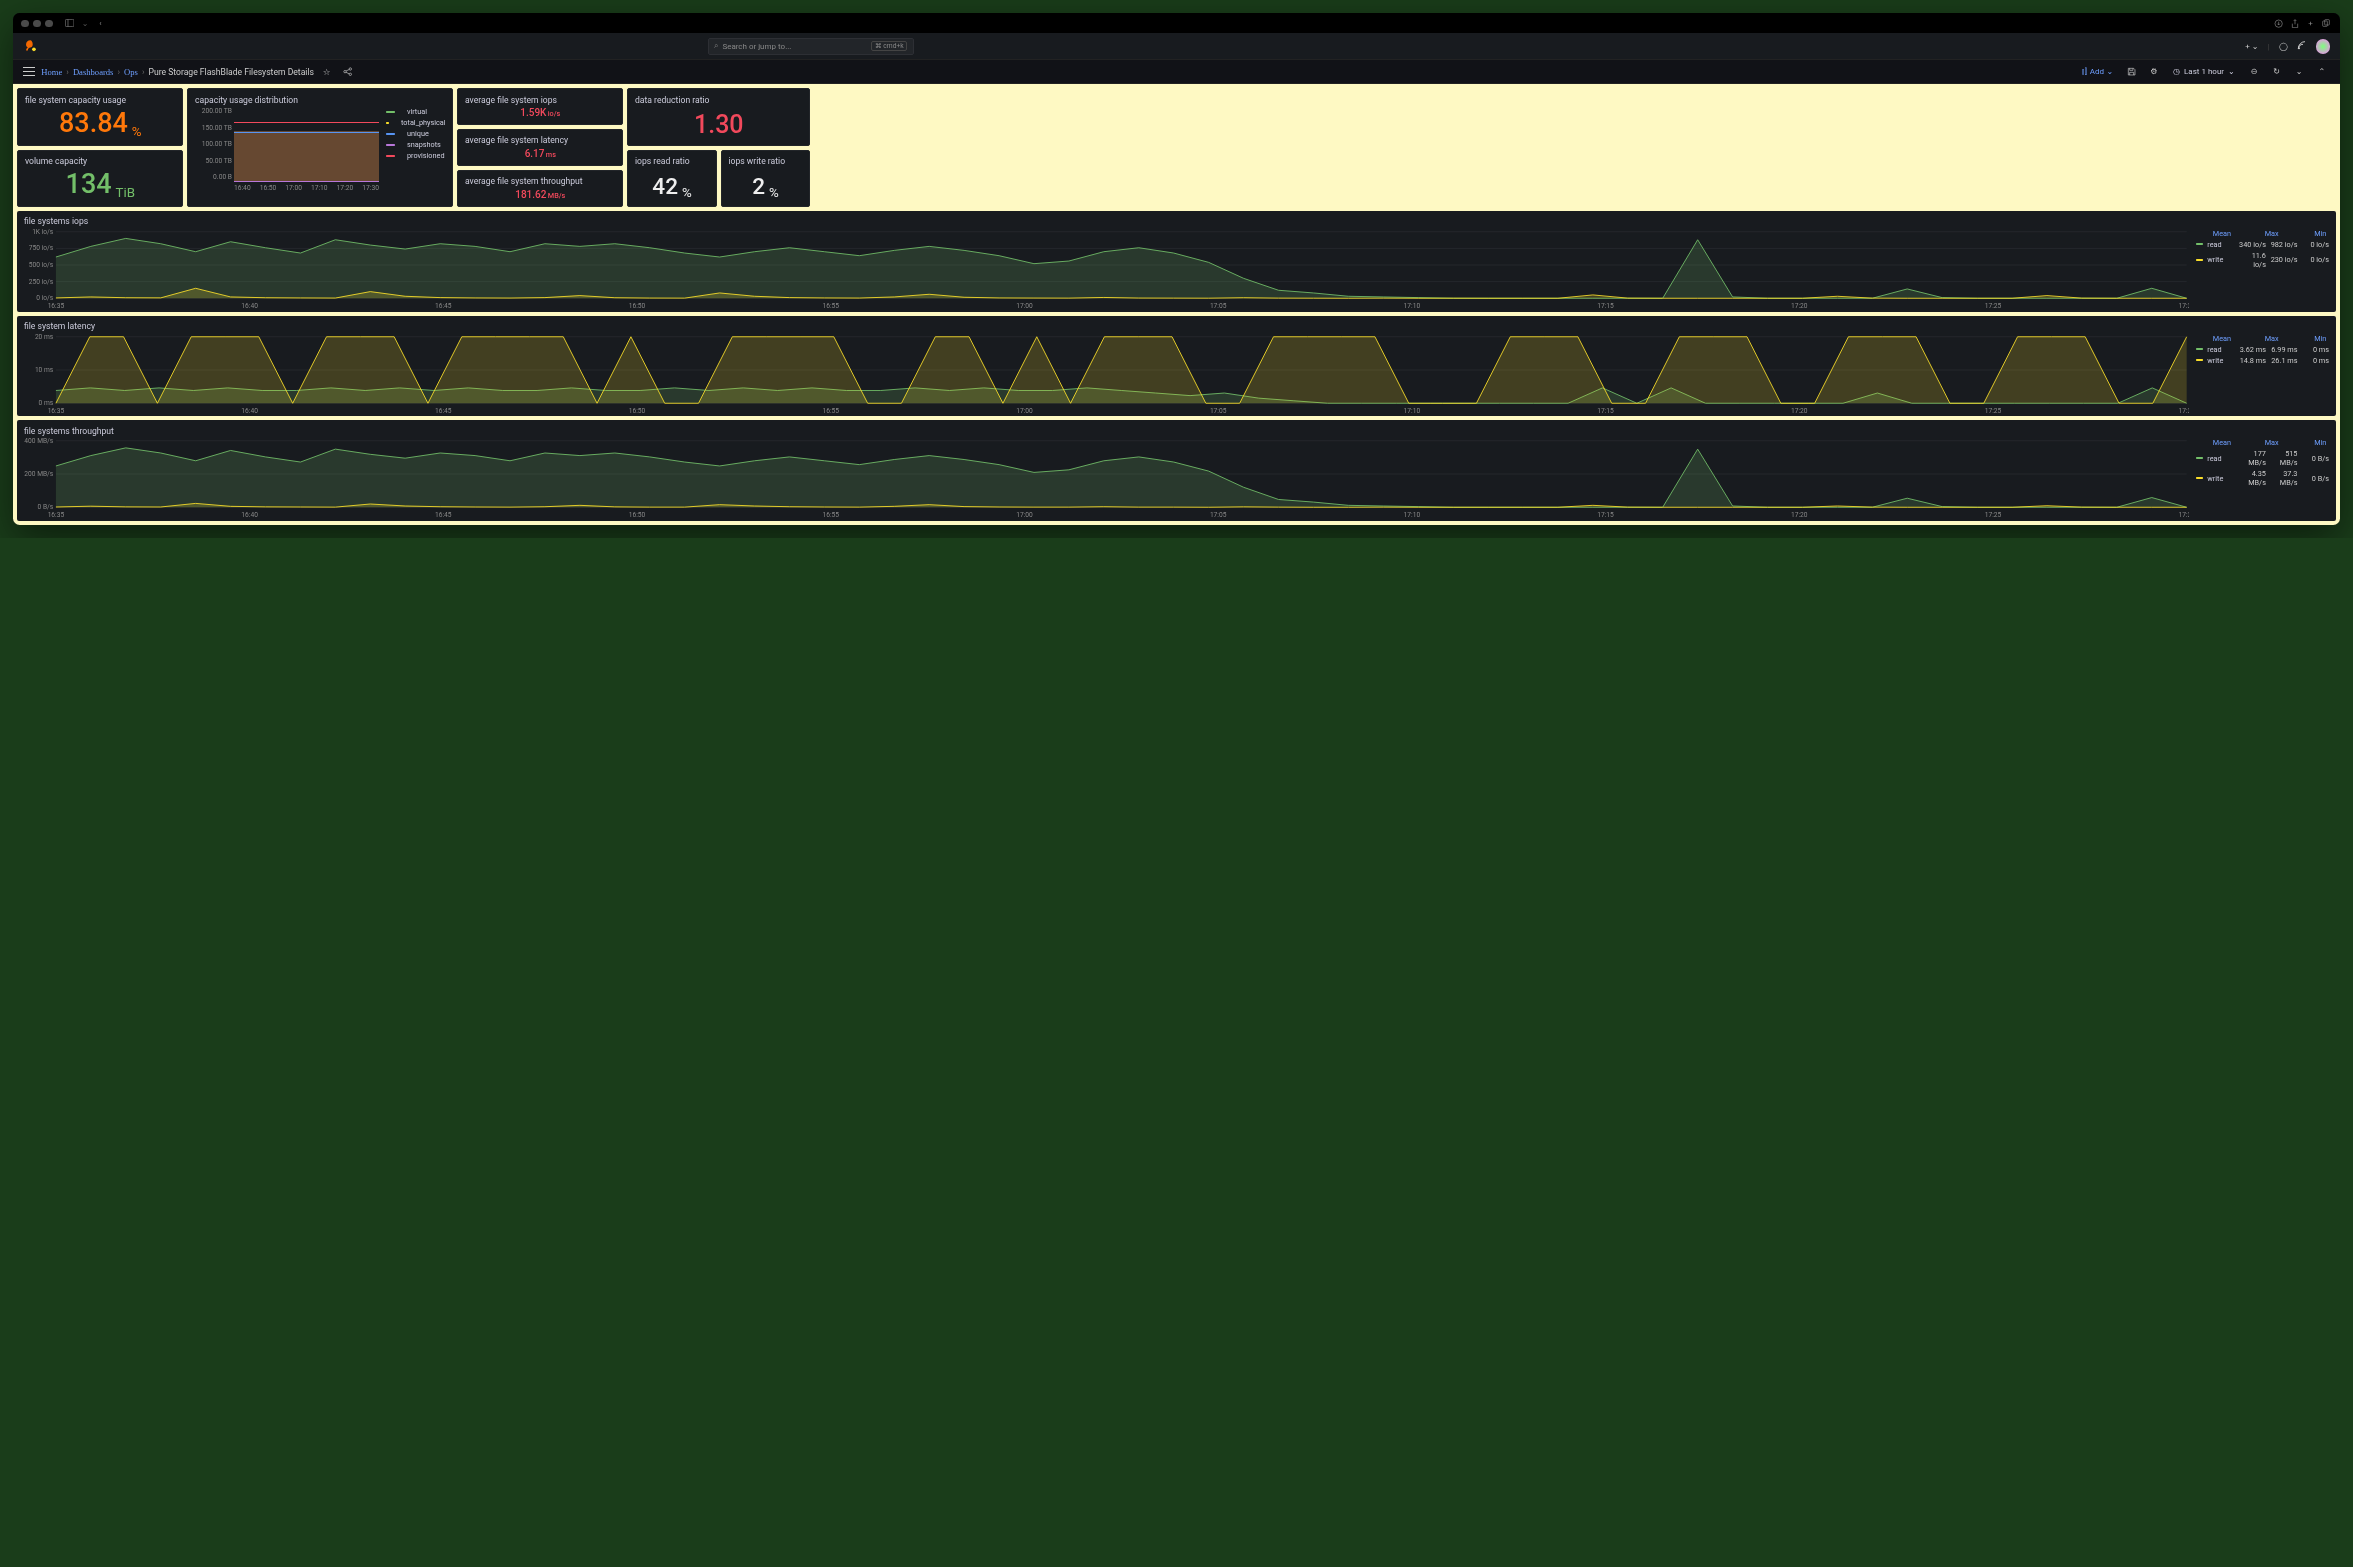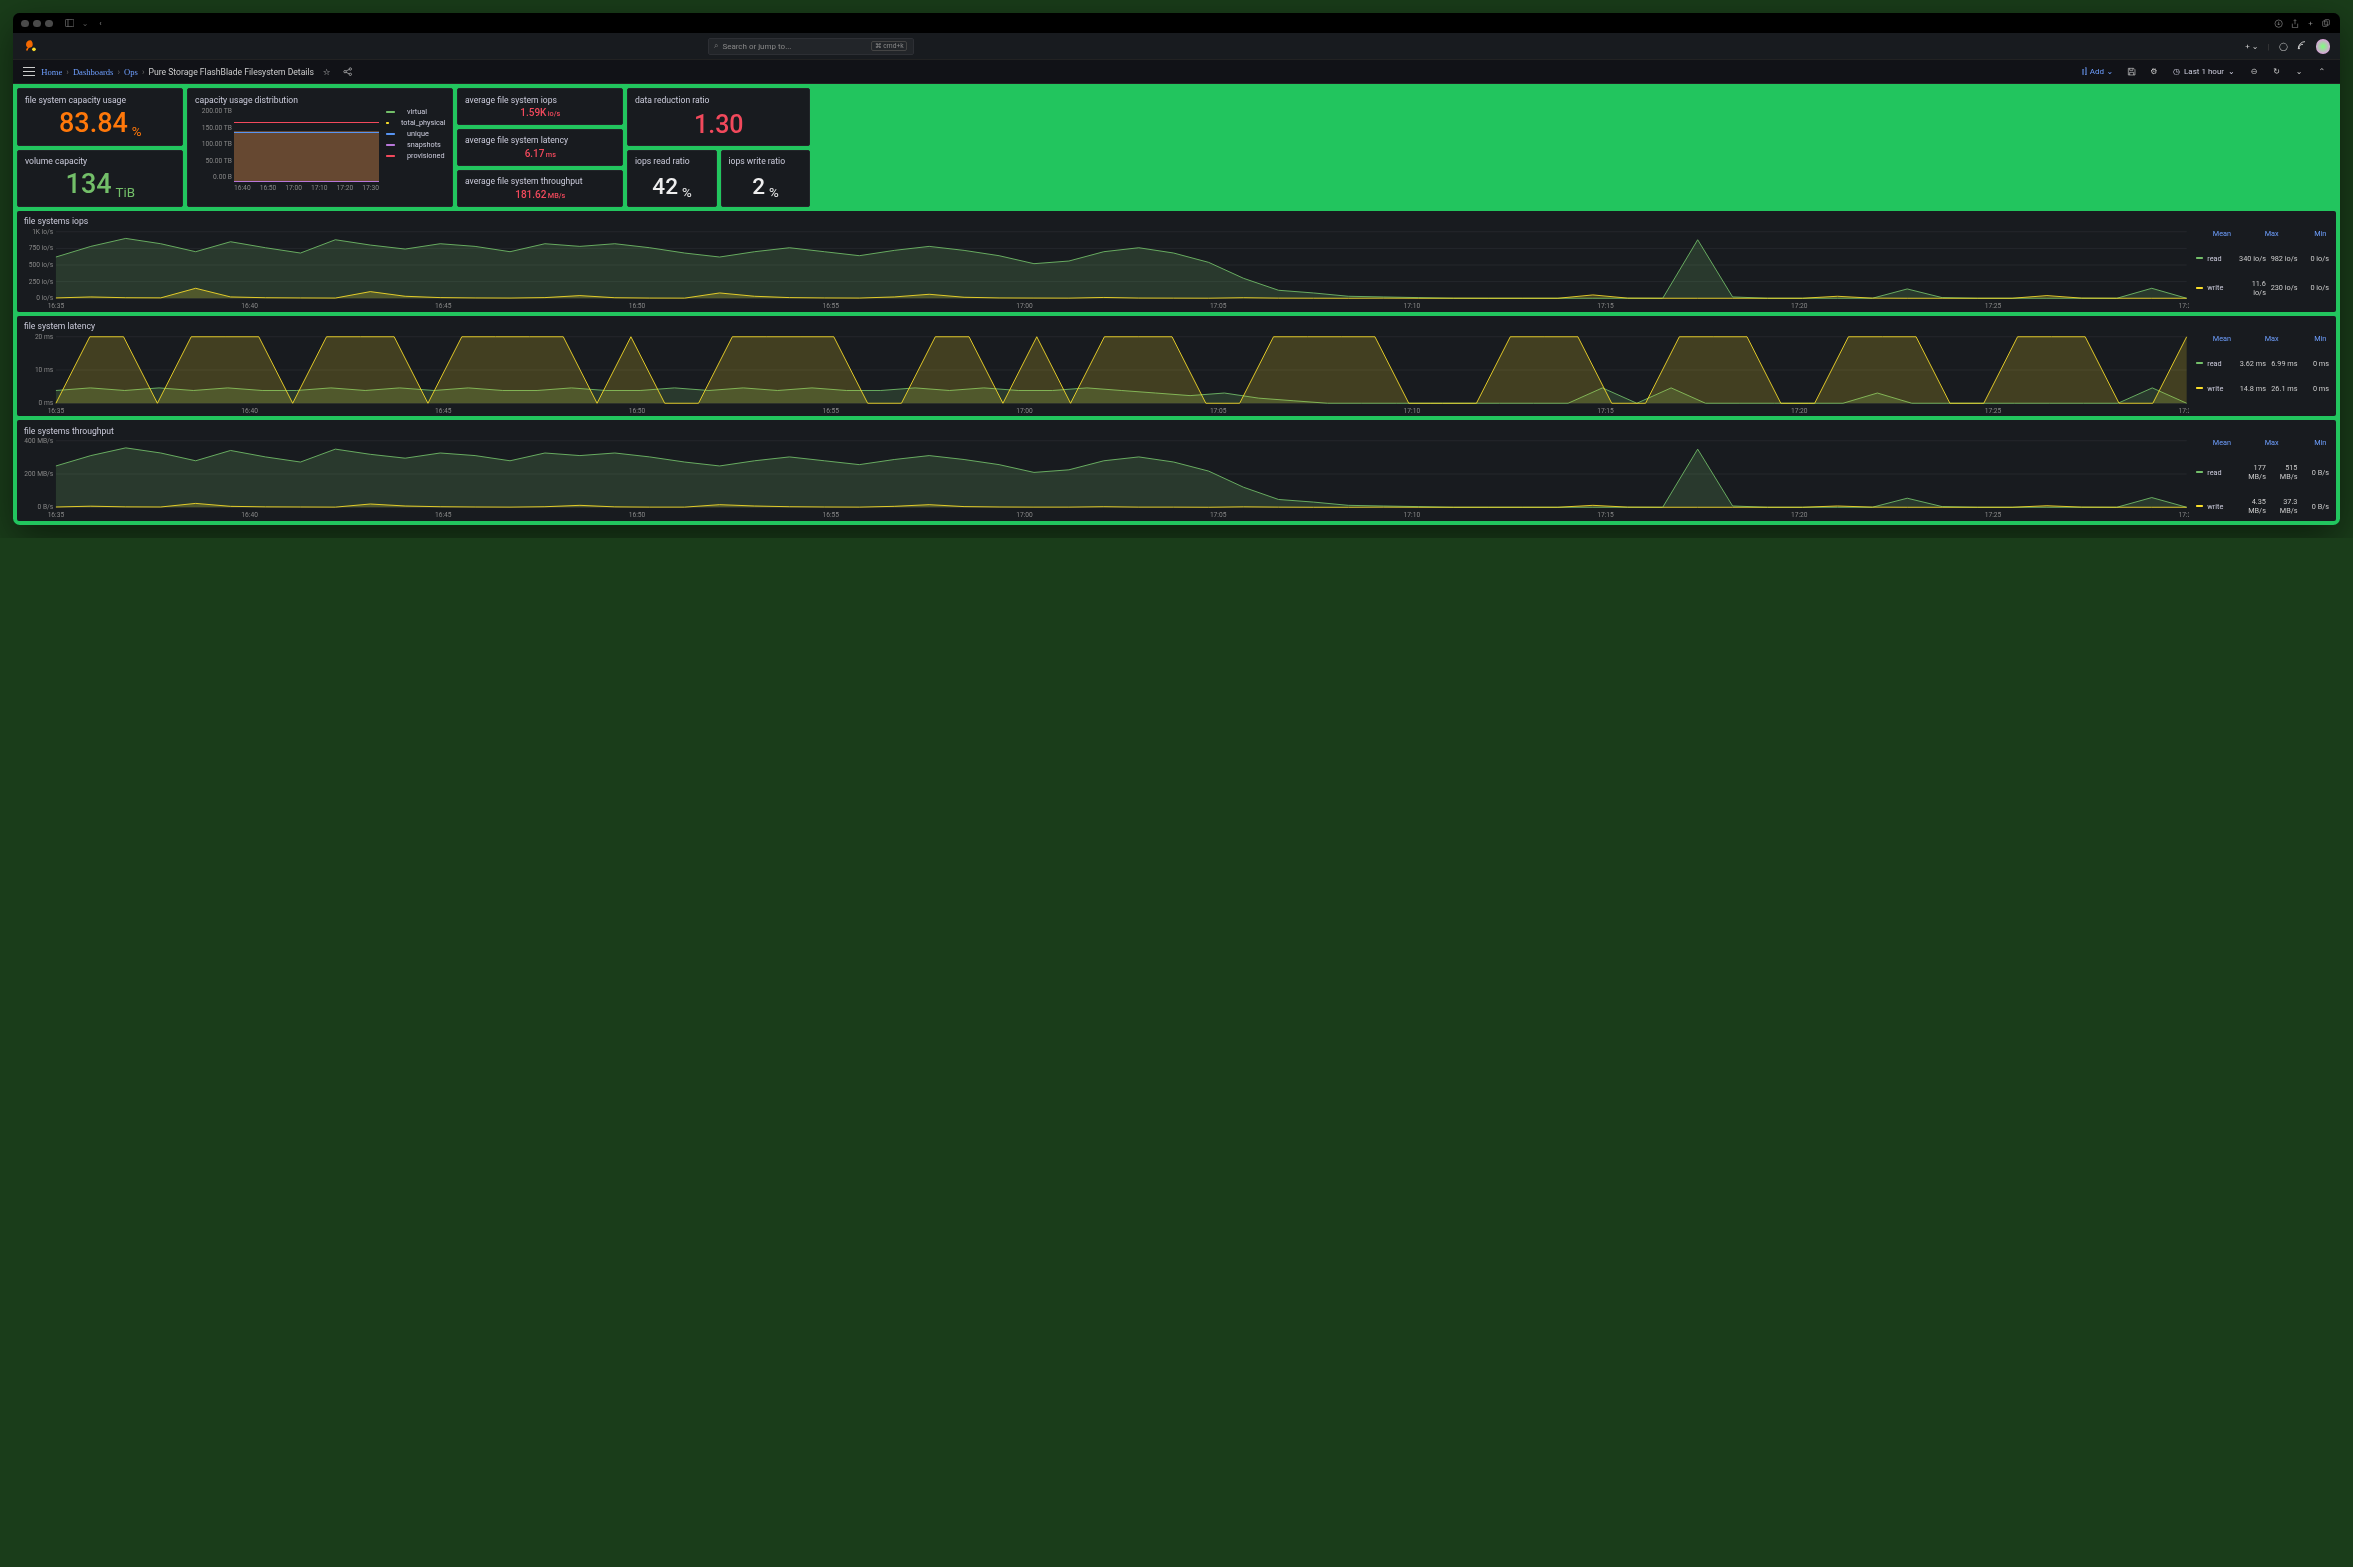--- a/index.html
+++ b/index.html
@@ -72,21 +72,21 @@
   .crumbs { display: flex; align-items: center; gap: 4px; font-size: 8.6px; }
   .crumbs a { color: #6e9fff; text-decoration: none; font-family: Liberation Serif, serif; }
   .crumbs .current { color: #ccc; }
   .chev { color: #666; }
   .nav-right { margin-left: auto; display: flex; align-items: center; gap: 5.3px; }
   .nav-btn { display: flex; align-items: center; gap: 2.7px; padding: 2.7px 4px; color: #6e9fff; font-size: 8px; }
   .icon-btn { width: 17.3px; height: 17.3px; display: flex; align-items: center; justify-content: center; color: #ccc; border-radius: 2px; }
   .time-range { display: flex; align-items: center; gap: 4px; padding: 2.7px 5.3px; font-size: 8px; }
 
   .dashboard {
-    background: #22c55e;
+    background: #fef9c3;
     padding: 4px;
     display: grid;
     gap: 4px;
   }
   .panel {
     background: #181b1f;
     border: 0.7px solid #222529;
     border-radius: 2px;
     padding: 5.3px 6.7px;
     position: relative;
@@ -121,21 +121,21 @@
   .cap-legend { width: 60px; font-size: 7.3px; }
   .cap-legend div { display: flex; align-items: center; gap: 12px; margin-bottom: 2px; }
   .swatch { width: 9.3px; height: 2px; border-radius: 0.7px; }
 
   .ts-panel { background: #181b1f; border-radius: 2px; padding: 5.3px 6.7px 2.7px; }
   .ts-body { display: flex; gap: 6.7px; }
   .ts-chart { flex: 1; position: relative; height: 80px; }
   .ts-legend { width: 133px; font-size: 7.3px; }
   .ts-legend-head { display: flex; justify-content: space-between; gap: 6.7px; color: #6e9fff; padding-right: 2.7px; }
   .ts-legend-head span { width: 35px; text-align: right; }
-  .ts-legend-row { display: flex; align-items: center; gap: 4px; margin-top: 16px; }
+  .ts-legend-row { display: flex; align-items: center; gap: 4px; margin-top: 2px; }
   .ts-legend-row .lbl { flex: 0 0 27px; }
   .ts-legend-row .num { width: 35px; text-align: right; color: #ccc; }
 
   svg.plot { width: 100%; height: 100%; display: block; }
   .axis-lbl { font-size: 10px; fill: #888; }
   .grid-line { stroke: #2a2d33; stroke-width: 1; }
   .series-read { stroke: #73bf69; fill: none; stroke-width: 1.3; }
   .series-write { stroke: #fade2a; fill: none; stroke-width: 1.3; }
   .area-read { fill: #73bf6930; }
   .area-write { fill: #fade2a30; }

